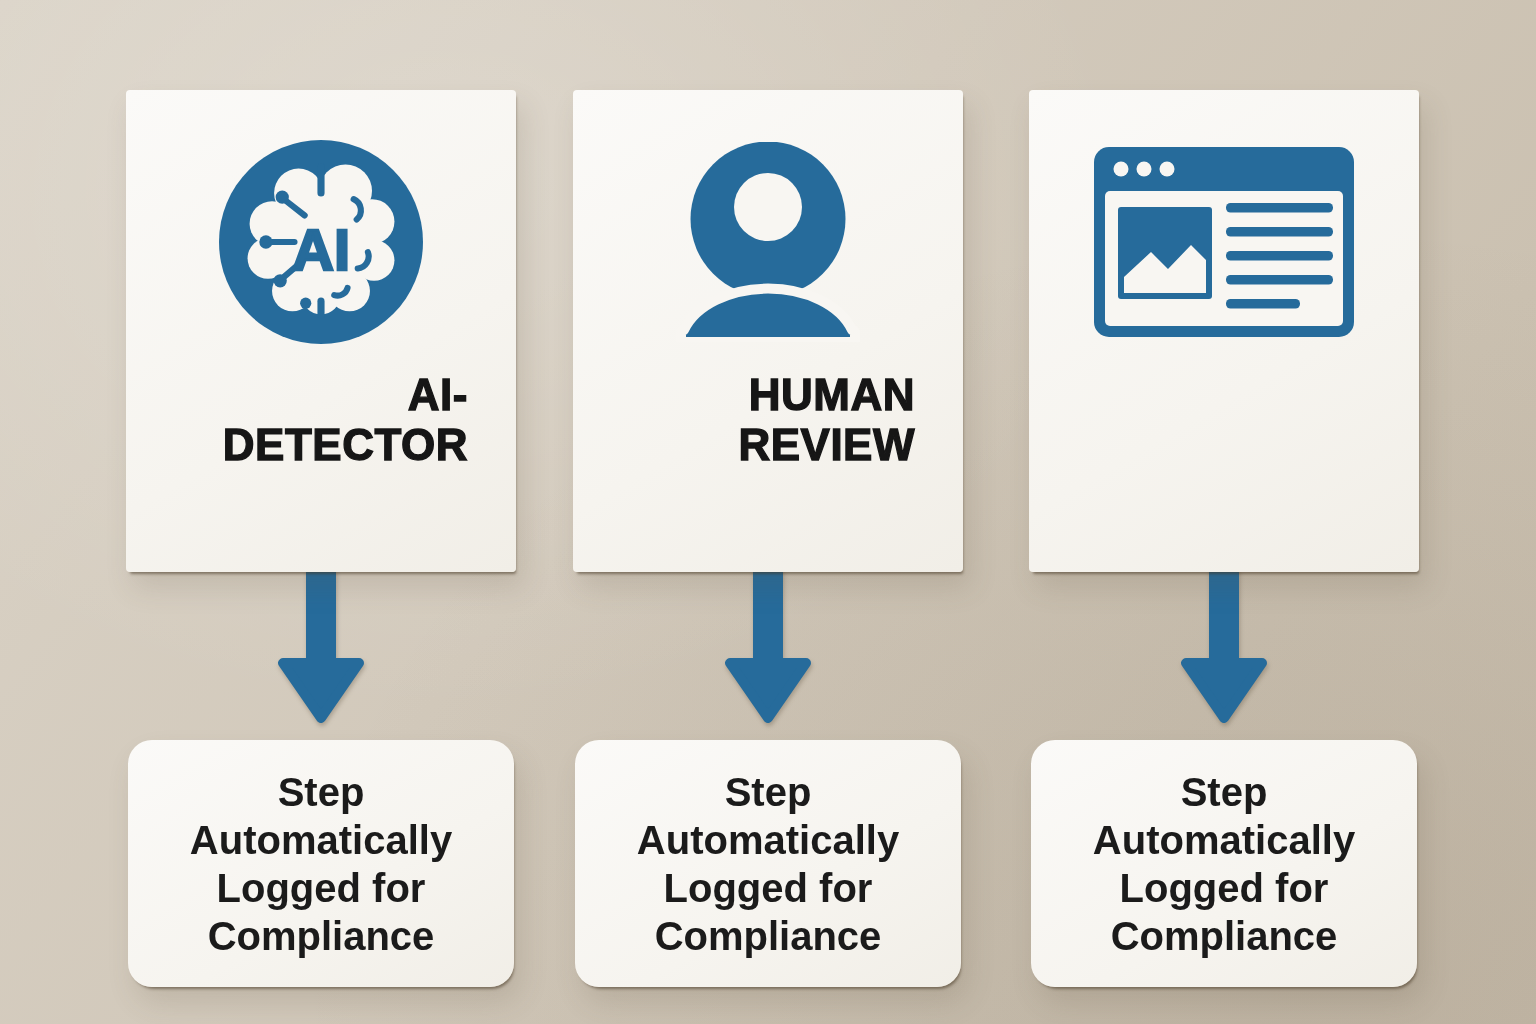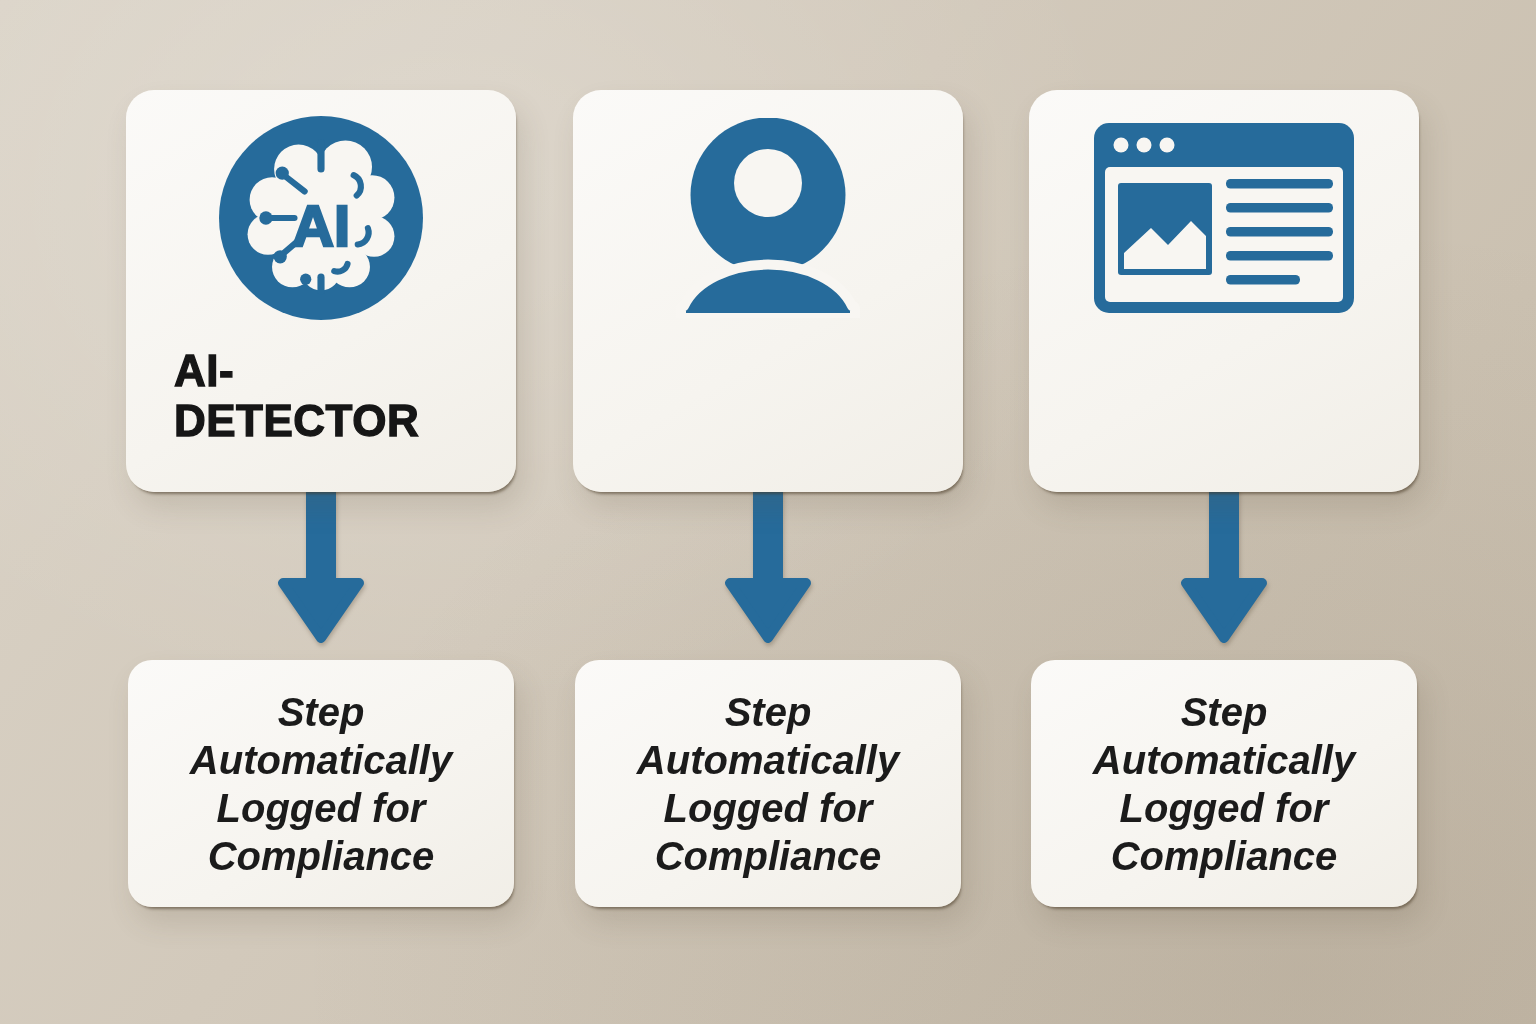--- a/index.html
+++ b/index.html
@@ -23,42 +23,42 @@
   .col-0{left:126px}
   .col-1{left:573px}
   .col-2{left:1029px}
 
   .card{
     background:linear-gradient(150deg,#FBFAF8 0%,#F6F4EF 60%,#F1EEE7 100%);
     box-shadow:2px 4px 3px -2px rgba(70,55,35,.55), 7px 16px 28px rgba(95,80,60,.16);
     position:relative;z-index:2;
   }
   .step-card{
-    height:402px;border-radius:28px;
+    height:482px;border-radius:4px;
     display:flex;flex-direction:column;align-items:center;
-    padding-top:28px;
+    padding-top:52px;
   }
   .icon-wrap{height:200px;display:flex;align-items:center;justify-content:center;}
   .step-title{
     margin:28px 0 0;padding:0 18px;
     font-size:44px;line-height:50px;font-weight:700;color:var(--ink);
     -webkit-text-stroke:1.3px var(--ink);
-    text-align:left;max-width:330px;letter-spacing:.5px;
+    text-align:right;max-width:330px;letter-spacing:.5px;
   }
   .arrow{
     display:block;margin:-6px auto 0;position:relative;z-index:1;
     filter:drop-shadow(1px 3px 2px rgba(80,65,45,.3));
   }
   .log-card{
     width:386px;height:247px;margin:14px auto 0;border-radius:24px;
     display:flex;align-items:center;justify-content:center;
   }
   .log-text{
     margin:16px;font-size:40px;line-height:48px;font-weight:700;color:#1B1B1B;
-    text-align:center;max-width:312px;font-style:italic;
+    text-align:center;max-width:312px;
   }
   svg{display:block;}
 </style>
 </head>
 <body>
 
 <div class="column col-0">
   <div class="card step-card">
     <div class="icon-wrap">
       <svg width="204" height="204" viewBox="0 0 200 200" aria-hidden="true">
@@ -113,20 +113,21 @@
 
 <div class="column col-1">
   <div class="card step-card">
     <div class="icon-wrap">
       <svg width="200" height="200" viewBox="0 0 200 200" aria-hidden="true">
         <circle cx="100" cy="77" r="77.5" fill="#266B9B"></circle>
         <circle cx="100" cy="65" r="34" fill="#F8F6F2"></circle>
         <path d="M13,200 v-8 q0,-4 3,-4 a88,59 0 0 1 168,0 q3,0 3,4 v8 z" fill="#266B9B" stroke="#F8F6F2" stroke-width="10" stroke-linejoin="round"></path>
       </svg>
     </div>
+    <h2 class="step-title">HUMAN REVIEW</h2>
   </div>
 
   <svg class="arrow" width="90" height="160" viewBox="0 0 90 160" aria-hidden="true">
     <rect x="30" y="0" width="30" height="102" fill="#266B9B"></rect>
     <path d="M45,152 L7,97 L83,97 Z" fill="#266B9B" stroke="#266B9B" stroke-width="10" stroke-linejoin="round"></path>
   </svg>
 
   <div class="card log-card">
     <p class="log-text">Step Automatically Logged for Compliance</p>
   </div>

